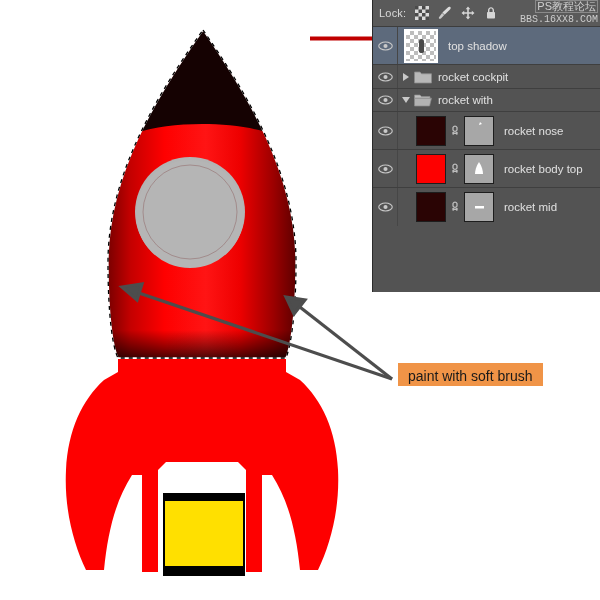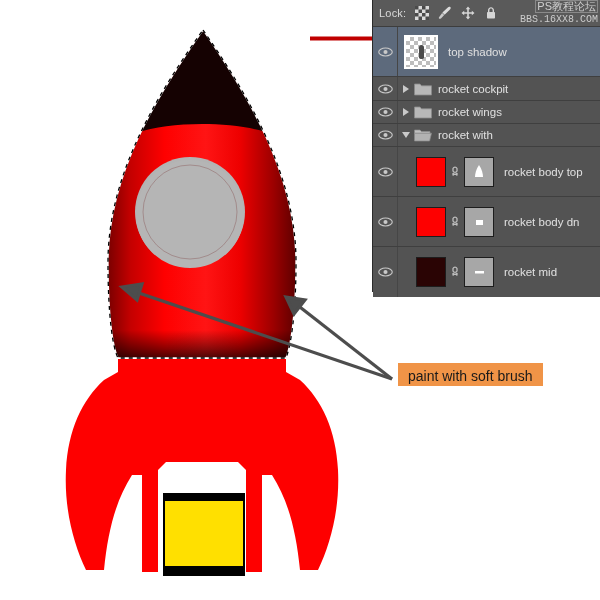--- a/index.html
+++ b/index.html
@@ -42,21 +42,21 @@
        border:1px solid #8a8a8a;display:inline-block;padding:0 1px;}
   .wm2{font-size:10px;color:#cdcdcd;font-family:"Liberation Mono",monospace;display:block;margin-top:1px;}
 
   .layer-row{
     position:relative;display:flex;align-items:center;
     border-bottom:1px solid #3f3f3f;
     background:#535353;
     height:22px;
     box-sizing:border-box;
   }
-  .layer-row.tall{height:50px;}
+  .layer-row.tall{height:38px;}
   .layer-row.selected{background:#5d6a7c;}
   .eye-cell{width:24px;min-width:24px;height:100%;display:flex;align-items:center;justify-content:center;
             border-right:1px solid #464646;}
   .eye{width:15px;height:10px;display:block;}
   .disclosure{width:16px;min-width:16px;display:flex;align-items:center;justify-content:center;}
   .tri{width:0;height:0;}
   .tri.closed{border-left:6px solid #c9c9c9;border-top:4px solid transparent;border-bottom:4px solid transparent;}
   .tri.open{border-top:6px solid #c9c9c9;border-left:4px solid transparent;border-right:4px solid transparent;}
   .folder{width:18px;height:14px;margin-right:6px;}
   .layer-name{font-size:11.5px;color:#e0e0e0;white-space:nowrap;}
@@ -234,53 +234,59 @@
       </div>
       <div class="disclosure">
         <span class="tri closed"></span>
       </div>
       <svg class="folder" viewBox="0 0 18 14">
         <path d="M0.5,2 L6,2 L7.5,3.8 L17.5,3.8 L17.5,13 L0.5,13 Z" fill="#b8b8b8" stroke="#8a8a8a" stroke-width="0.8"></path>
       </svg>
       <span class="layer-name">rocket cockpit</span>
     </div>
 
-    <div class="layer-row" style="height:23px">
-      <div class="eye-cell">
-        <svg class="eye" viewBox="0 0 16 10">
-          <ellipse cx="8" cy="5" rx="7.2" ry="4.3" fill="none" stroke="#c9c9c9" stroke-width="1.2"></ellipse>
-          <circle cx="8" cy="5" r="2.2" fill="#c9c9c9"></circle>
-        </svg>
-      </div>
-      <div class="disclosure">
-        <span class="tri closed"></span>
-      </div>
-      <svg class="folder" viewBox="0 0 18 14">
-        <path d="M0.5,2 L6,2 L7.5,3.8 L17.5,3.8 L17.5,13 L0.5,13 Z" fill="#b8b8b8" stroke="#8a8a8a" stroke-width="0.8"></path>
-      </svg>
-      <span class="layer-name">rocket wings</span>
-    </div>
 
     <div class="layer-row" style="height:23px">
       <div class="eye-cell">
         <svg class="eye" viewBox="0 0 16 10">
           <ellipse cx="8" cy="5" rx="7.2" ry="4.3" fill="none" stroke="#c9c9c9" stroke-width="1.2"></ellipse>
           <circle cx="8" cy="5" r="2.2" fill="#c9c9c9"></circle>
         </svg>
       </div>
       <div class="disclosure">
         <span class="tri open"></span>
       </div>
       <svg class="folder" viewBox="0 0 18 14">
         <path d="M0.5,2 L6,2 L7.5,3.6 L16,3.6 L16,5.4 L0.5,5.4 Z" fill="#c0c0c0" stroke="#8a8a8a" stroke-width="0.7"></path>
         <path d="M0.5,5.2 L17.5,5.2 L15.6,13 L0.5,13 Z" fill="#b2b2b2" stroke="#8a8a8a" stroke-width="0.7"></path>
       </svg>
       <span class="layer-name">rocket with</span>
     </div>
 
+    <div class="layer-row tall">
+      <div class="eye-cell">
+        <svg class="eye" viewBox="0 0 16 10">
+          <ellipse cx="8" cy="5" rx="7.2" ry="4.3" fill="none" stroke="#c9c9c9" stroke-width="1.2"></ellipse>
+          <circle cx="8" cy="5" r="2.2" fill="#c9c9c9"></circle>
+        </svg>
+      </div>
+      <div class="thumb-wrap" style="margin-left:18px">
+        <div class="thumb" style="background:#2a0404"></div>
+        <svg class="link-icon" viewBox="0 0 12 16">
+          <path d="M4,4.5 A2.2,2.2 0 0,1 8,4.5 L8,7 A2.2,2.2 0 0,1 4,7 Z" fill="none" stroke="#bdbdbd" stroke-width="1.3"></path>
+          <path d="M4,9 A2.2,2.2 0 0,0 8,9 L8,11.5 A2.2,2.2 0 0,0 4,11.5 Z" fill="none" stroke="#bdbdbd" stroke-width="1.3"></path>
+        </svg>
+        <div class="mask-thumb">
+          <svg viewBox="0 0 28 28" width="28" height="28">
+            <path d="M15,5 L17,7 L14,8 Z" fill="#ffffff"></path>
+          </svg>
+        </div>
+      </div>
+      <span class="layer-name name-cell">rocket nose</span>
+    </div>
 
     <div class="layer-row tall">
       <div class="eye-cell">
         <svg class="eye" viewBox="0 0 16 10">
           <ellipse cx="8" cy="5" rx="7.2" ry="4.3" fill="none" stroke="#c9c9c9" stroke-width="1.2"></ellipse>
           <circle cx="8" cy="5" r="2.2" fill="#c9c9c9"></circle>
         </svg>
       </div>
       <div class="thumb-wrap" style="margin-left:18px">
         <div class="thumb" style="background:#fe0000"></div>
@@ -290,41 +296,20 @@
         </svg>
         <div class="mask-thumb">
           <svg viewBox="0 0 28 28" width="28" height="28">
             <path d="M14,7 C17,11 18,16 18,19 L10,19 C10,16 11,11 14,7 Z" fill="#ffffff"></path>
           </svg>
         </div>
       </div>
       <span class="layer-name name-cell">rocket body top</span>
     </div>
 
-    <div class="layer-row tall">
-      <div class="eye-cell">
-        <svg class="eye" viewBox="0 0 16 10">
-          <ellipse cx="8" cy="5" rx="7.2" ry="4.3" fill="none" stroke="#c9c9c9" stroke-width="1.2"></ellipse>
-          <circle cx="8" cy="5" r="2.2" fill="#c9c9c9"></circle>
-        </svg>
-      </div>
-      <div class="thumb-wrap" style="margin-left:18px">
-        <div class="thumb" style="background:#fe0000"></div>
-        <svg class="link-icon" viewBox="0 0 12 16">
-          <path d="M4,4.5 A2.2,2.2 0 0,1 8,4.5 L8,7 A2.2,2.2 0 0,1 4,7 Z" fill="none" stroke="#bdbdbd" stroke-width="1.3"></path>
-          <path d="M4,9 A2.2,2.2 0 0,0 8,9 L8,11.5 A2.2,2.2 0 0,0 4,11.5 Z" fill="none" stroke="#bdbdbd" stroke-width="1.3"></path>
-        </svg>
-        <div class="mask-thumb">
-          <svg viewBox="0 0 28 28" width="28" height="28">
-            <rect x="11" y="12" width="7" height="5" fill="#ffffff"></rect>
-          </svg>
-        </div>
-      </div>
-      <span class="layer-name name-cell">rocket body dn</span>
-    </div>
 
     <div class="layer-row tall" style="border-bottom:none">
       <div class="eye-cell">
         <svg class="eye" viewBox="0 0 16 10">
           <ellipse cx="8" cy="5" rx="7.2" ry="4.3" fill="none" stroke="#c9c9c9" stroke-width="1.2"></ellipse>
           <circle cx="8" cy="5" r="2.2" fill="#c9c9c9"></circle>
         </svg>
       </div>
       <div class="thumb-wrap" style="margin-left:18px">
         <div class="thumb" style="background:#2a0404"></div>

